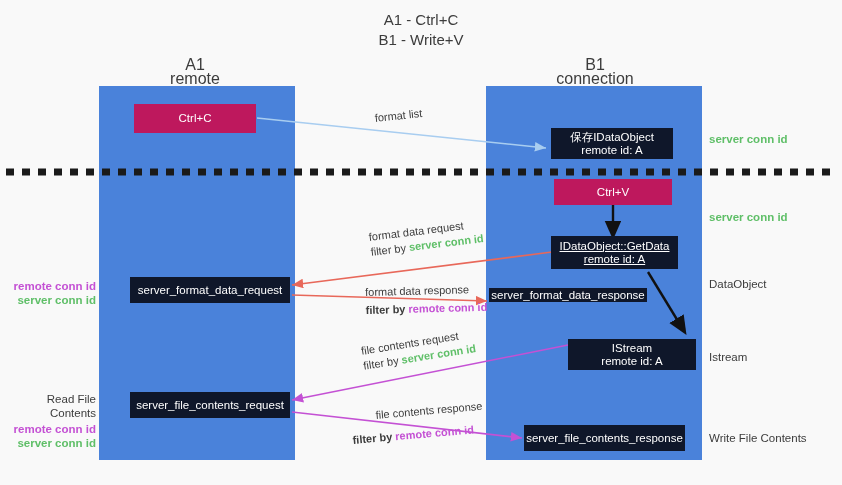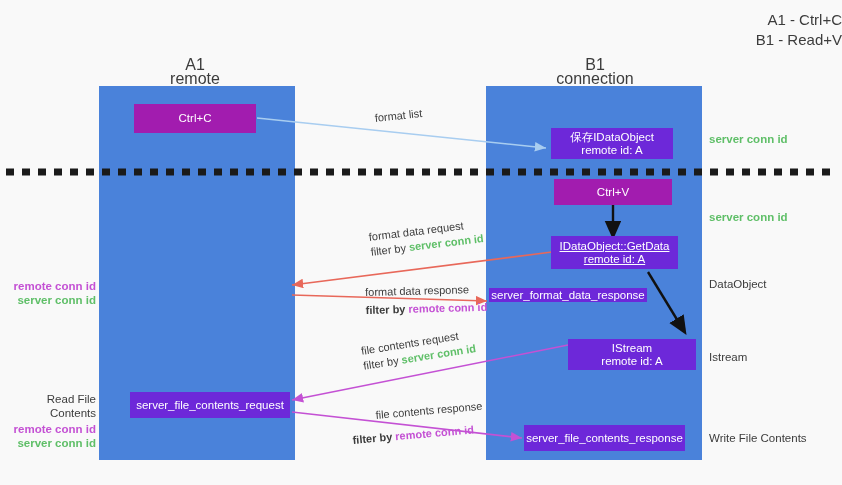--- a/index.html
+++ b/index.html
@@ -8,62 +8,62 @@
     background:#f9f9f9;
     font-family:"Liberation Sans","DejaVu Sans",sans-serif;
     overflow:hidden;
     position:relative;
   }
   #stage{position:absolute;left:0;top:0;width:842px;height:485px;}
   .abs{position:absolute;}
 
   
   .title{
-    width:842px;text-align:right;top:10px;left:0;
+    width:842px;text-align:center;top:10px;left:0;
     font-size:15px;color:#3c3c3c;line-height:20px;
   }
 
   
   .lane-head{
     text-align:center;font-size:16px;color:#3c3c3c;line-height:14px;
   }
 
   
   .lane{background:#4a82da;}
 
   
   .node{
     display:flex;align-items:center;justify-content:center;
     text-align:center;color:#ffffff;font-size:11.5px;line-height:13px;
     box-sizing:border-box;padding:2px 4px;
   }
-  .node.green{background:#a21caf;}
+  .node.green{background:#be185d;}
   .node.orange{background:#fbb040;background:#fcb council;}
-  .node.orange{background:#6d28d9;text-align:center;}
+  .node.orange{background:#0f172a;text-align:center;}
 
   
   .side{font-size:11.5px;color:#3c3c3c;line-height:14px;}
   .side.green-b{color:#5fbf68;font-weight:bold;}
   .side.pink-b{color:#c451d4;font-weight:bold;}
 
   
   .elabel{font-size:11px;color:#3c3c3c;line-height:15px;white-space:nowrap;}
   .elabel .g{color:#5fbf68;font-weight:bold;}
   .elabel .p{color:#c451d4;font-weight:bold;}
 
   svg.overlay{position:absolute;left:0;top:0;width:842px;height:485px;pointer-events:none;}
 </style>
 </head>
 <body>
 
 <div id="stage">
 
   <div class="abs title">
     <div>A1 - Ctrl+C</div>
-    <div>B1 - Read+V</div>
+    <div>B1 - Write+V</div>
   </div>
 
   <div class="abs lane-head" style="left:120px;top:58px;width:150px;">
     <div>A1</div>
     <div>remote</div>
   </div>
   <div class="abs lane-head" style="left:520px;top:58px;width:150px;">
     <div>B1</div>
     <div>connection</div>
   </div>
@@ -115,20 +115,23 @@
 
   <div class="abs node green" style="left:554px;top:179px;width:118px;height:26px;">
     <span>Ctrl+V</span>
   </div>
 
   <div class="abs node orange" style="left:551px;top:236px;width:127px;height:33px;flex-direction:column;text-decoration:underline;">
     <span>IDataObject::GetData</span>
     <span>remote id: A</span>
   </div>
 
+  <div class="abs node orange" style="left:130px;top:277px;width:160px;height:26px;">
+    <span>server_format_data_request</span>
+  </div>
 
   <div class="abs node orange" style="left:489px;top:288px;width:158px;height:14px;">
     <span>server_format_data_response</span>
   </div>
 
   <div class="abs node orange" style="left:568px;top:339px;width:128px;height:31px;flex-direction:column;">
     <span>IStream</span>
     <span>remote id: A</span>
   </div>
 

